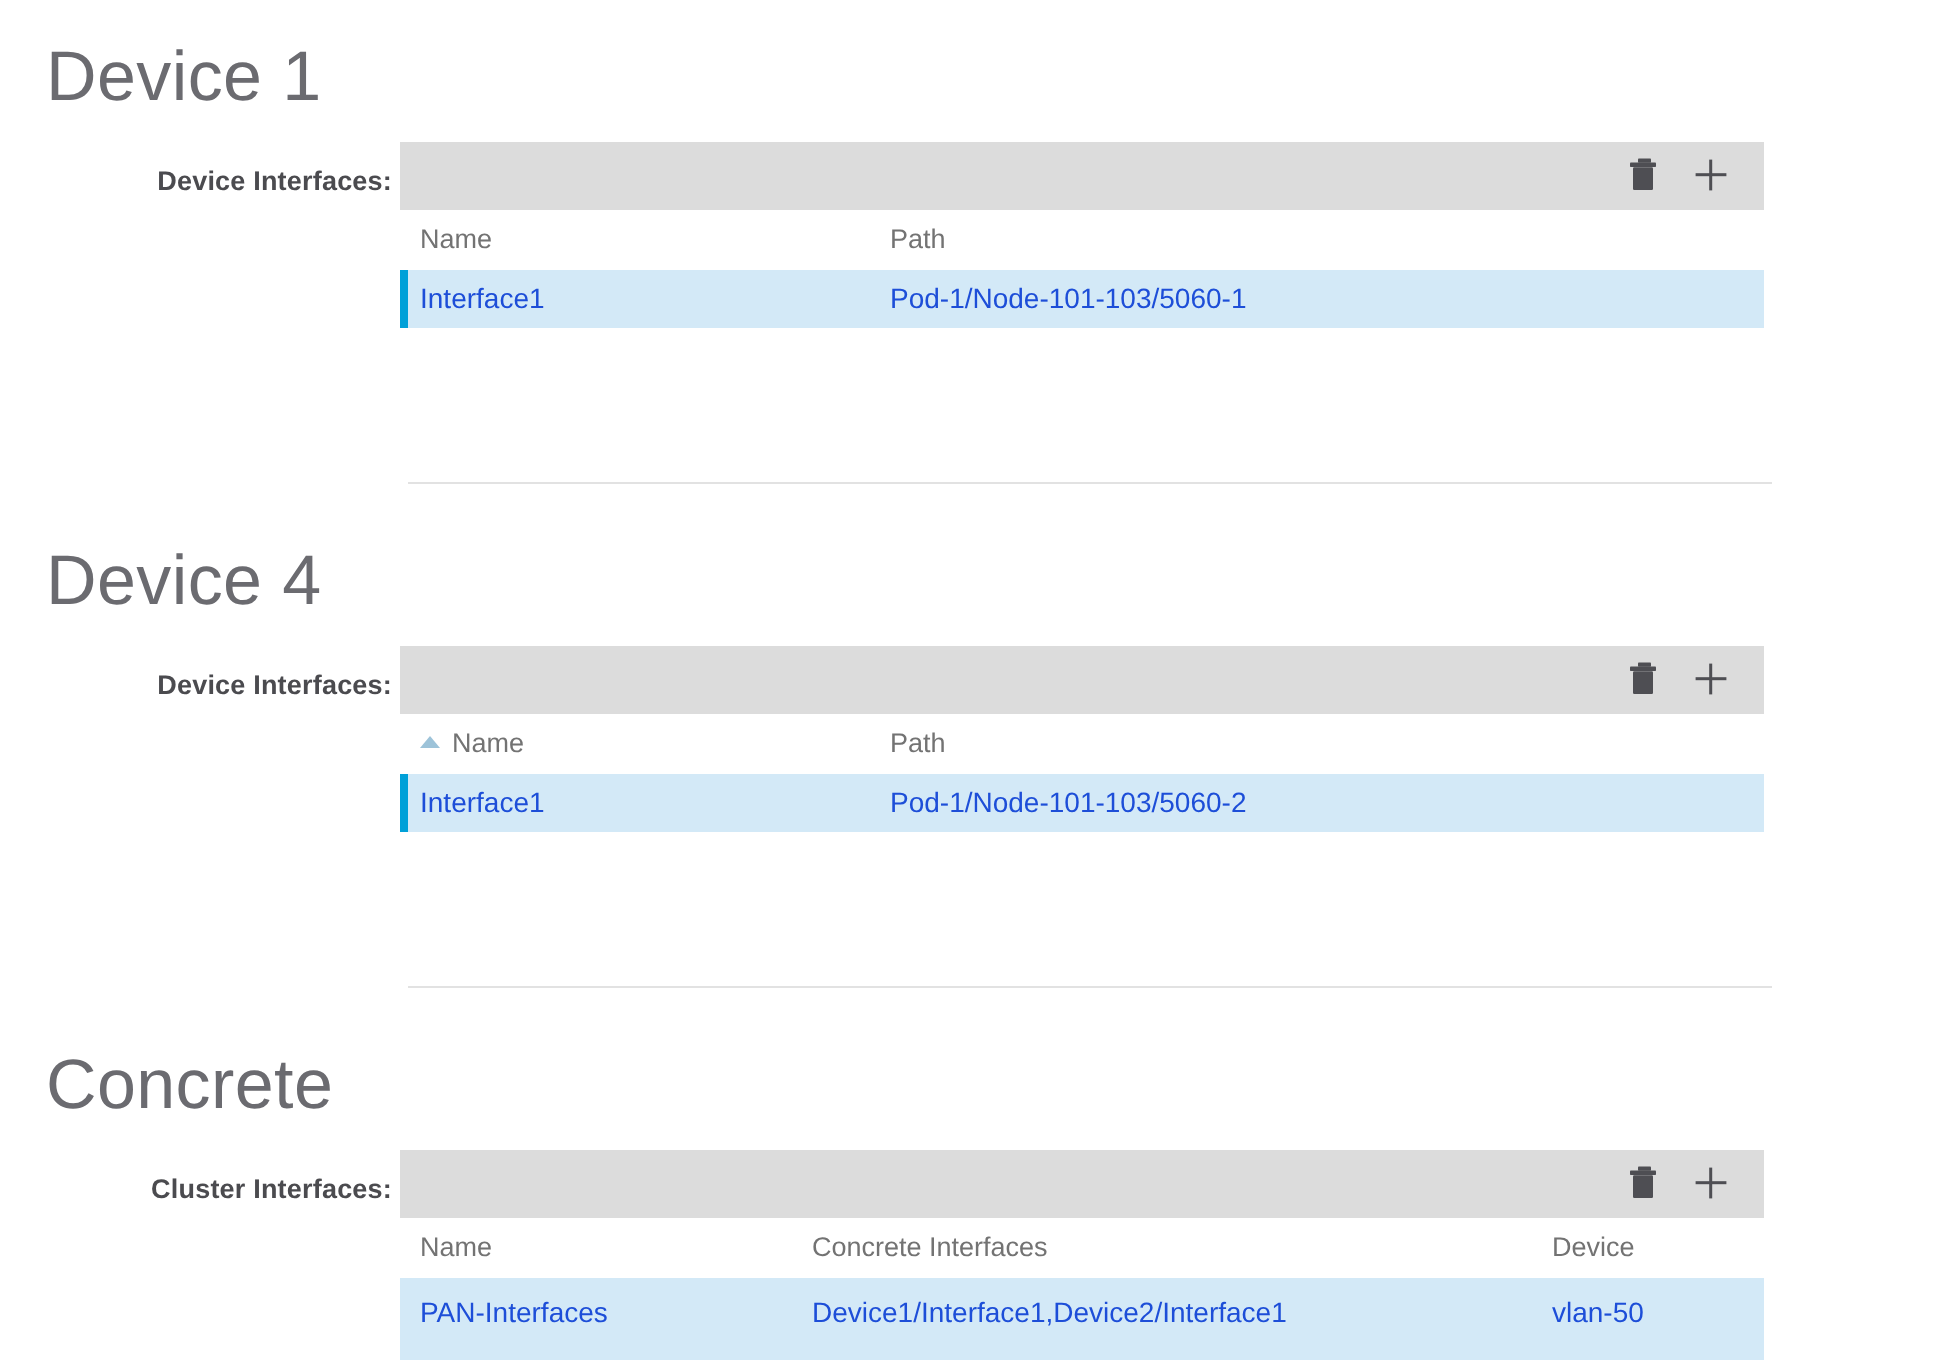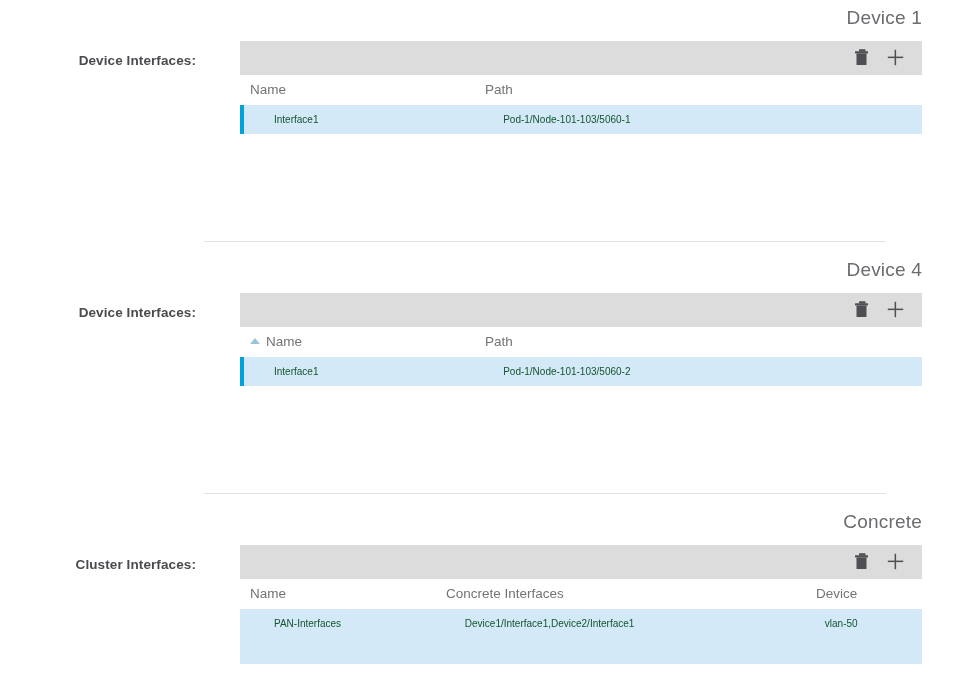--- a/index.html
+++ b/index.html
@@ -14,28 +14,27 @@
     color: #58585b;
     overflow: hidden;
     position: relative;
   }
 
   .section {
     position: relative;
   }
 
   .section-title {
-    font-size: 19px;
+    font-size: 35px;
     font-weight: 400;
     color: #6b6b70;
     letter-spacing: 0.2px;
-    margin: 0;
+    margin: 12px;
     padding: 0 0 0 11px;
     line-height: 1.1;
-    text-align: right;
   }
 
   .field-row {
     display: flex;
     align-items: flex-start;
   }
 
   .field-label {
     width: 200px;
     min-width: 200px;
@@ -82,25 +81,24 @@
     align-items: center;
     background: #ffffff;
     font-size: 13.5px;
     color: #737373;
   }
 
   .grid-row {
     display: flex;
     align-items: center;
     background: #d3e9f7;
-    font-size: 10px;
-    color: #14532d;
+    font-size: 14px;
+    color: #1d4ed8;
     position: relative;
     height: 29px;
-    padding-left: 24px;
   }
 
   .grid-row.tall {
     height: 55px;
     align-items: flex-start;
     padding-top: 9px;
     box-sizing: border-box;
   }
 
   .grid-row .accent {
@@ -144,21 +142,21 @@
     margin-left: 204px;
   }
 
   
   #sec1 { position: absolute; left: 0;  top: 8px; }
   #sec2 { position: absolute; left: 0;  top: 260px; }
   #sec3 { position: absolute; left: 0;  top: 512px; }
   #div1 { position: absolute; left: 0;  top: 241px; }
   #div2 { position: absolute; left: 0;  top: 493px; }
 
-  .sec-body { margin-top: 12px; gap: 40px; }
+  .sec-body { margin-top: 12px; }
 </style>
 </head>
 <body>
 
 <div class="section" id="sec1">
   <h2 class="section-title">Device 1</h2>
 
   <div class="field-row sec-body">
     <div class="field-label">Device Interfaces:</div>
 

